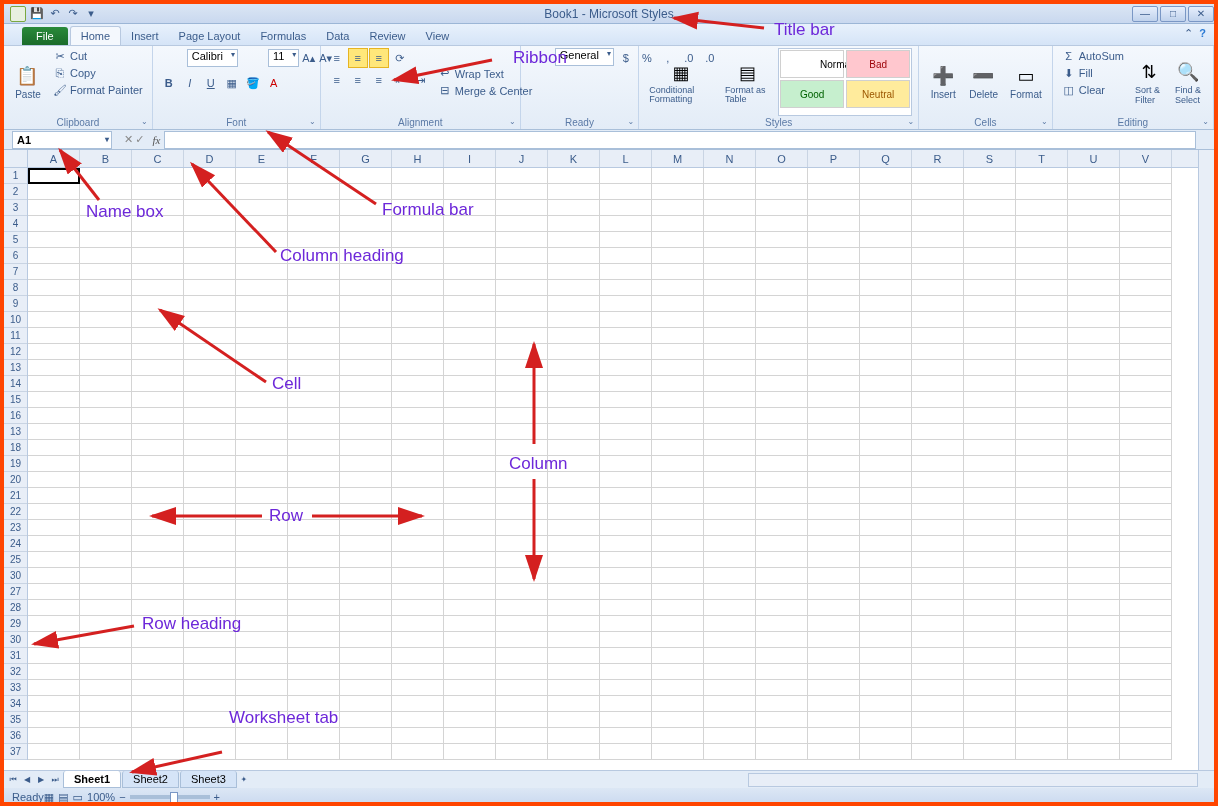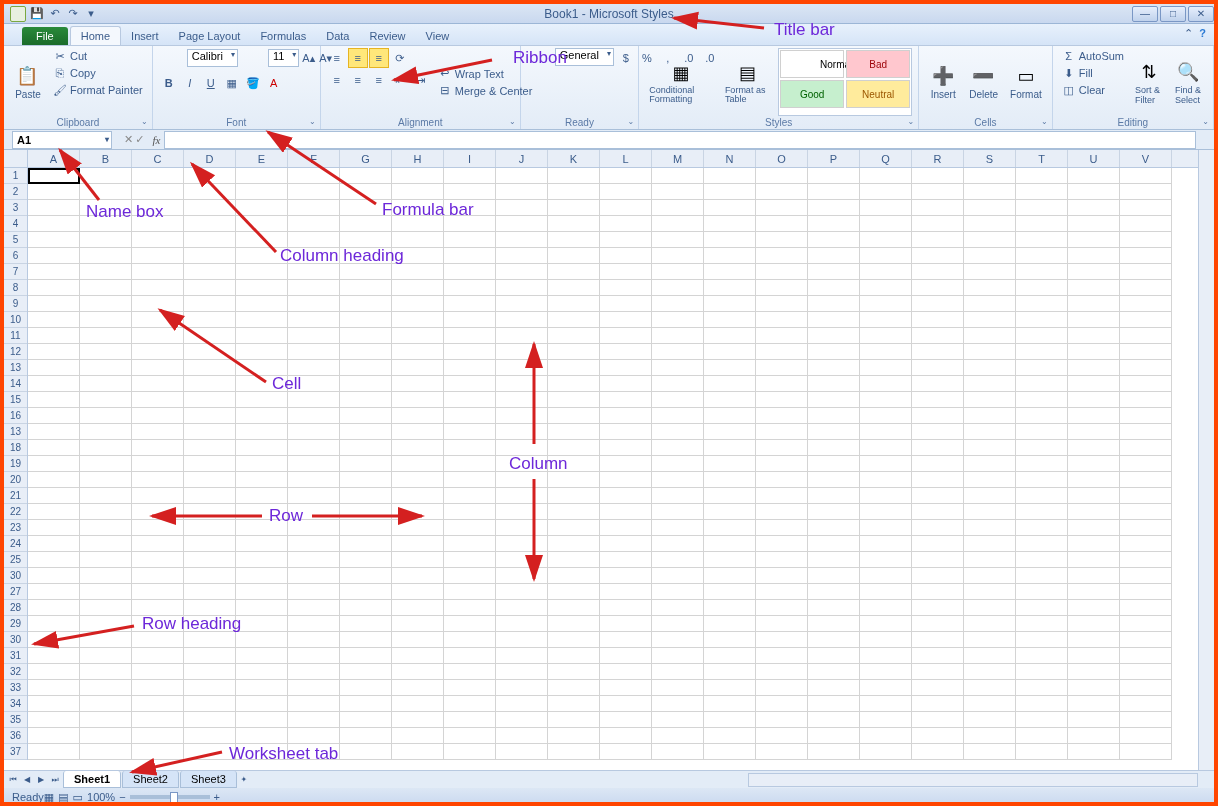--- a/index.html
+++ b/index.html
@@ -1261,21 +1261,21 @@
 
 <div class="annotation" style="left:770px;top:16px">Title bar</div>
 <div class="annotation" style="left:509px;top:44px">Ribbon</div>
 <div class="annotation" style="left:378px;top:196px">Formula bar</div>
 <div class="annotation" style="left:82px;top:198px">Name box</div>
 <div class="annotation" style="left:276px;top:242px">Column heading</div>
 <div class="annotation" style="left:268px;top:370px">Cell</div>
 <div class="annotation" style="left:505px;top:450px">Column</div>
 <div class="annotation" style="left:265px;top:502px">Row</div>
 <div class="annotation" style="left:138px;top:610px">Row heading</div>
-<div class="annotation" style="left:225px;top:740px">Worksheet tab</div>
+<div class="annotation" style="left:225px;top:704px">Worksheet tab</div>
 
 <svg class="arrow" style="left:0;top:0;width:1218px;height:806px">
   <defs>
       <marker id="ah" markerWidth="10" markerHeight="10" refX="8" refY="3" orient="auto">
         <path d="M0,0 L0,6 L9,3 z" fill="#d42020"></path>
       </marker>
     </defs>
   <line x1="760" y1="24" x2="670" y2="14" stroke="#d42020" stroke-width="3" marker-end="url(#ah)"></line>
   <line x1="488" y1="56" x2="390" y2="76" stroke="#d42020" stroke-width="3" marker-end="url(#ah)"></line>
   <line x1="372" y1="200" x2="264" y2="128" stroke="#d42020" stroke-width="3" marker-end="url(#ah)"></line>

